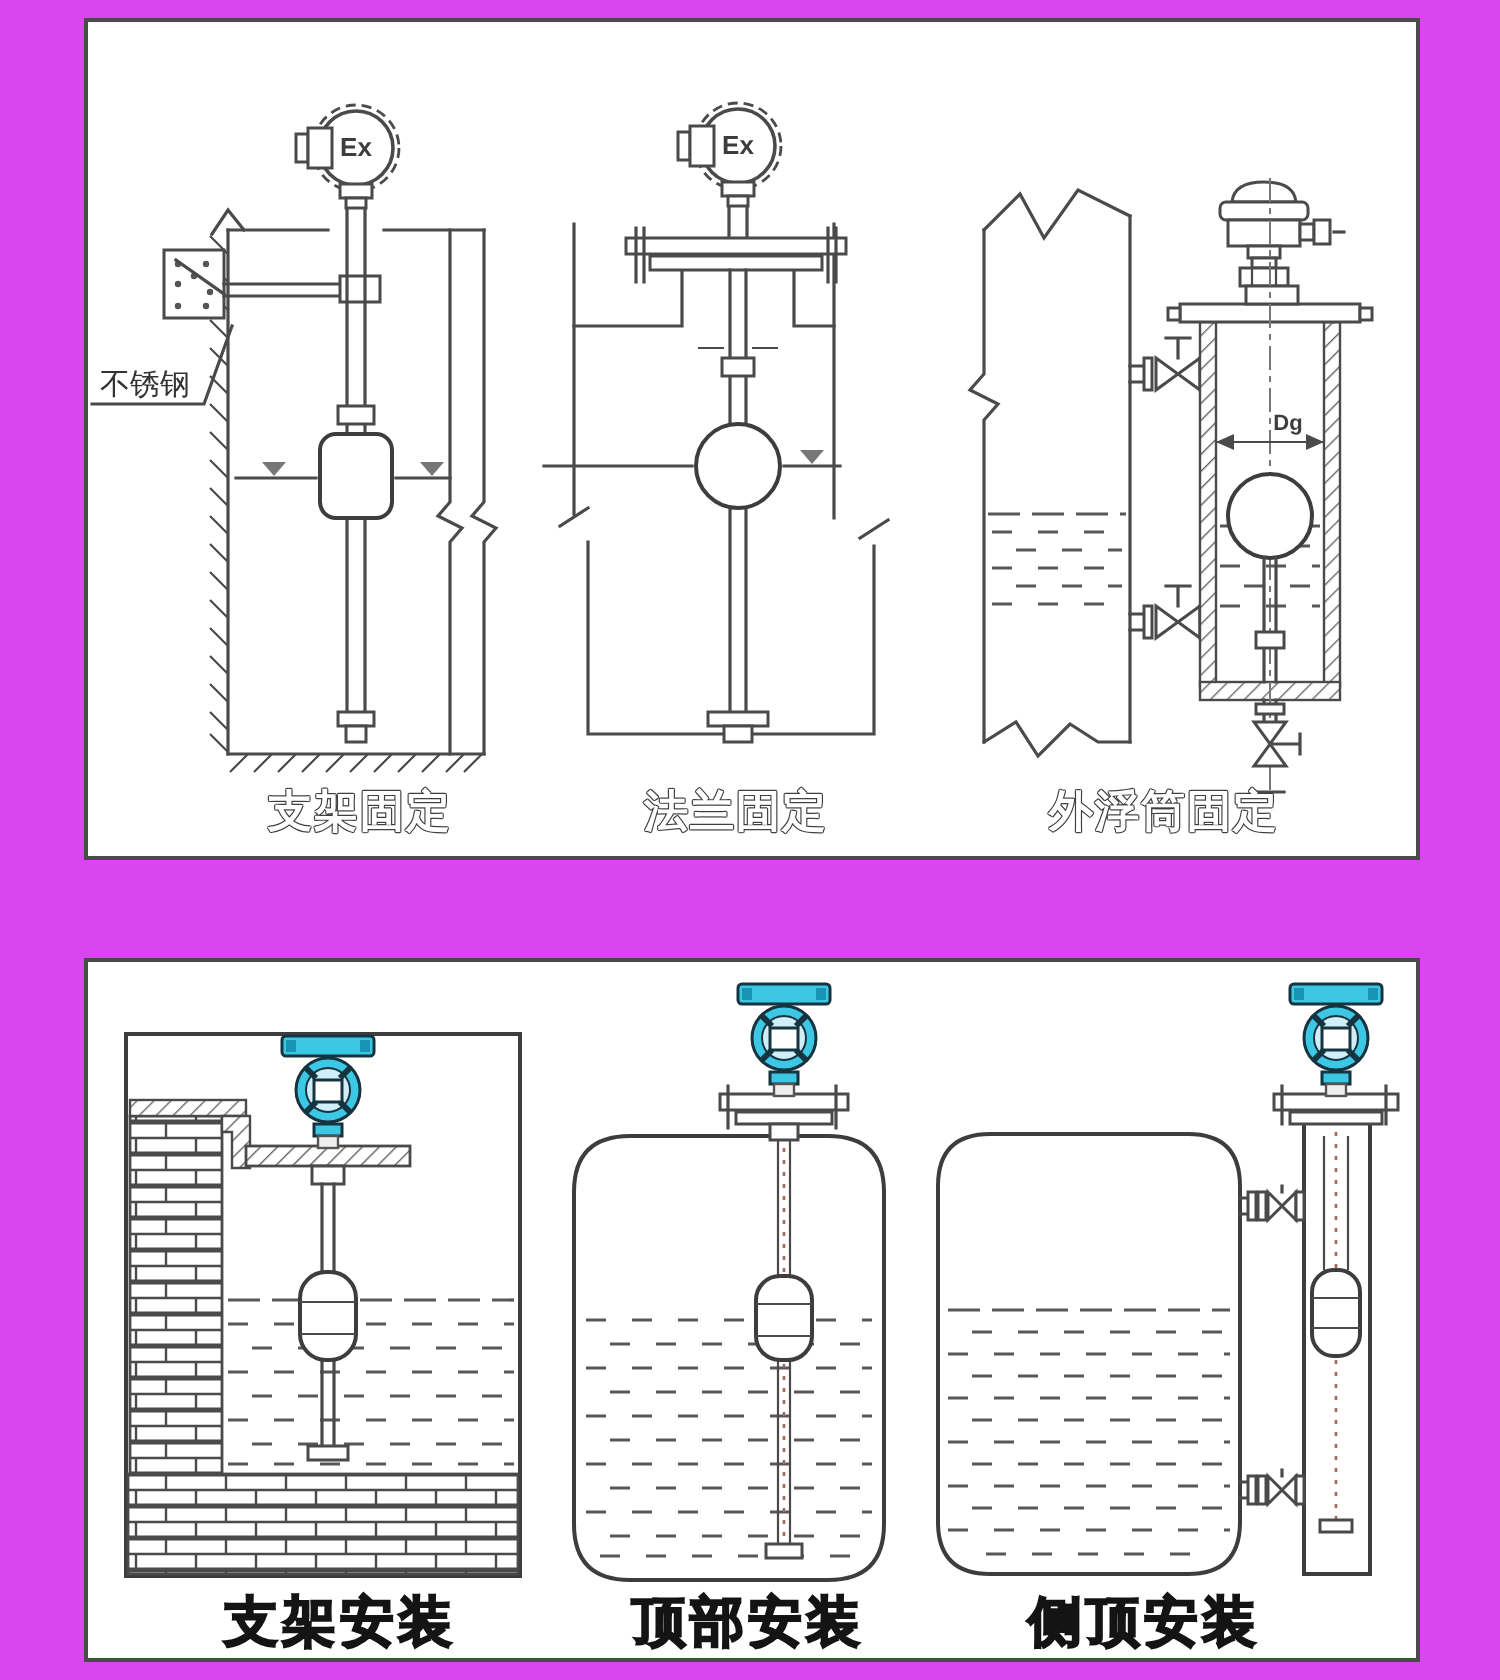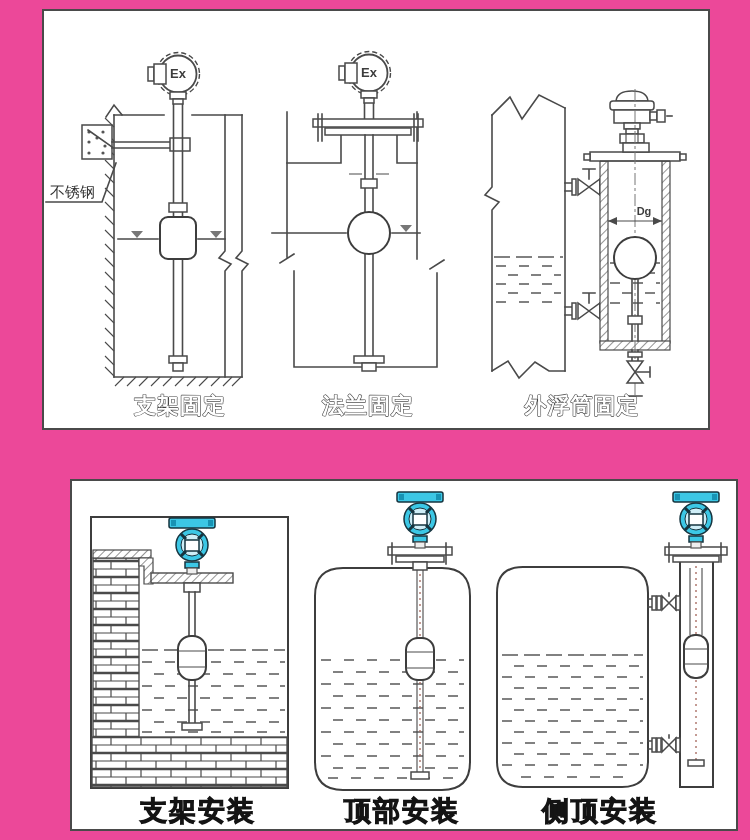--- a/index.html
+++ b/index.html
@@ -4,25 +4,25 @@
 <style>
   :root{
     --line:#4a4a4a;
     --panel_border:#4a4a4a;
     --head_fill:#3cc7e5;
     --head_stroke:#16343f;
     --water:#585858;
     --label_text:#141414;
   }
   html,body{margin:0;padding:0;background:#fff;}
-  .stage{position:relative;width:750px;height:840px;background:#ec4899;overflow:hidden;
+  .stage{position:relative;width:750px;height:840px;background:#d946ef;overflow:hidden;
          font-family:"Liberation Sans", sans-serif;}
   .panel{position:absolute;background:#fff;border:2px solid var(--panel_border);box-sizing:border-box;}
   #panel-top{left:42px;top:9px;width:668px;height:421px;}
-  #panel-bottom{left:42px;top:479px;width:668px;height:352px;margin-left:28px;}
+  #panel-bottom{left:42px;top:479px;width:668px;height:352px;}
   svg{display:block;}
   svg text{font-family:"Liberation Sans", sans-serif;}
   .ln{fill:none;stroke:var(--line);stroke-width:1.6;stroke-linecap:square;}
   .lnt{fill:none;stroke:var(--line);stroke-width:1.1;}
   .fw1{fill:#fff;stroke:var(--line);stroke-width:1.5;}
   .fw2{fill:#fff;stroke:#3d3d3d;stroke-width:2;}
   .wl{fill:none;stroke:var(--water);stroke-width:1.5;stroke-dasharray:10 13;}
   .wl.o{stroke-dashoffset:11;}
   .lvl{fill:none;stroke:var(--water);stroke-width:1.6;stroke-dasharray:16 6;}
   .dot{fill:none;stroke:#a4655a;stroke-width:1.3;stroke-dasharray:2 4;}

